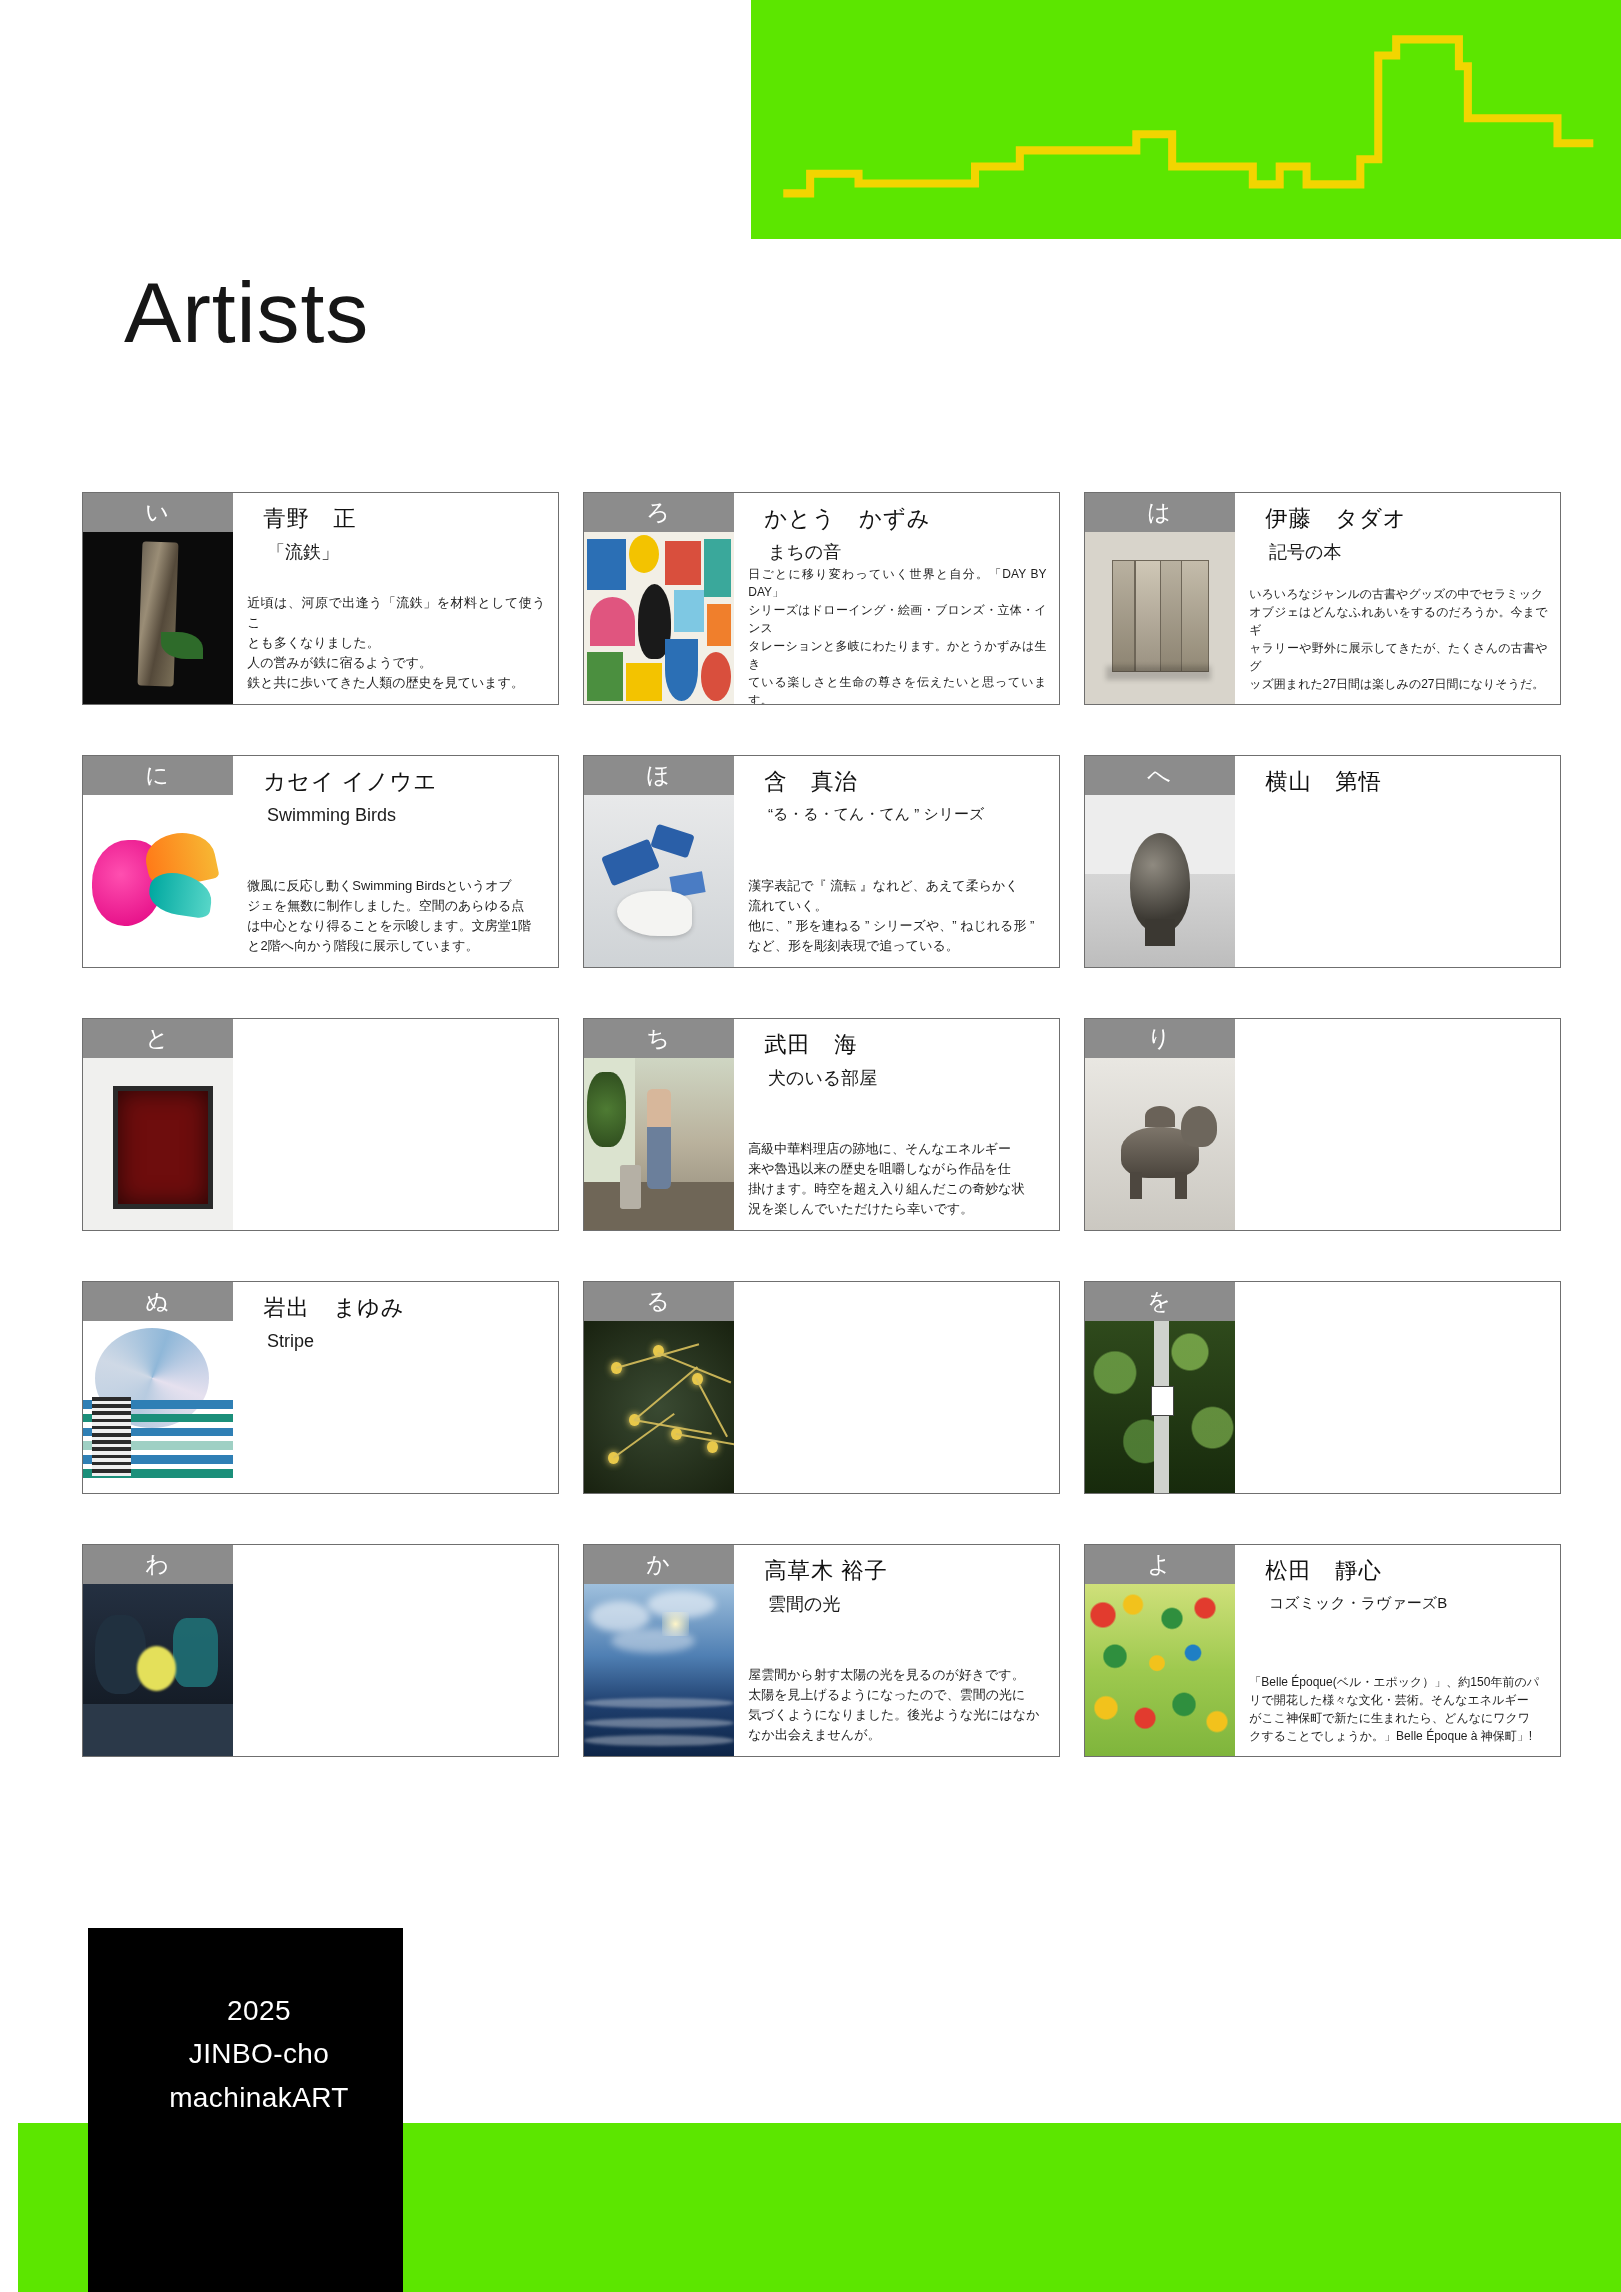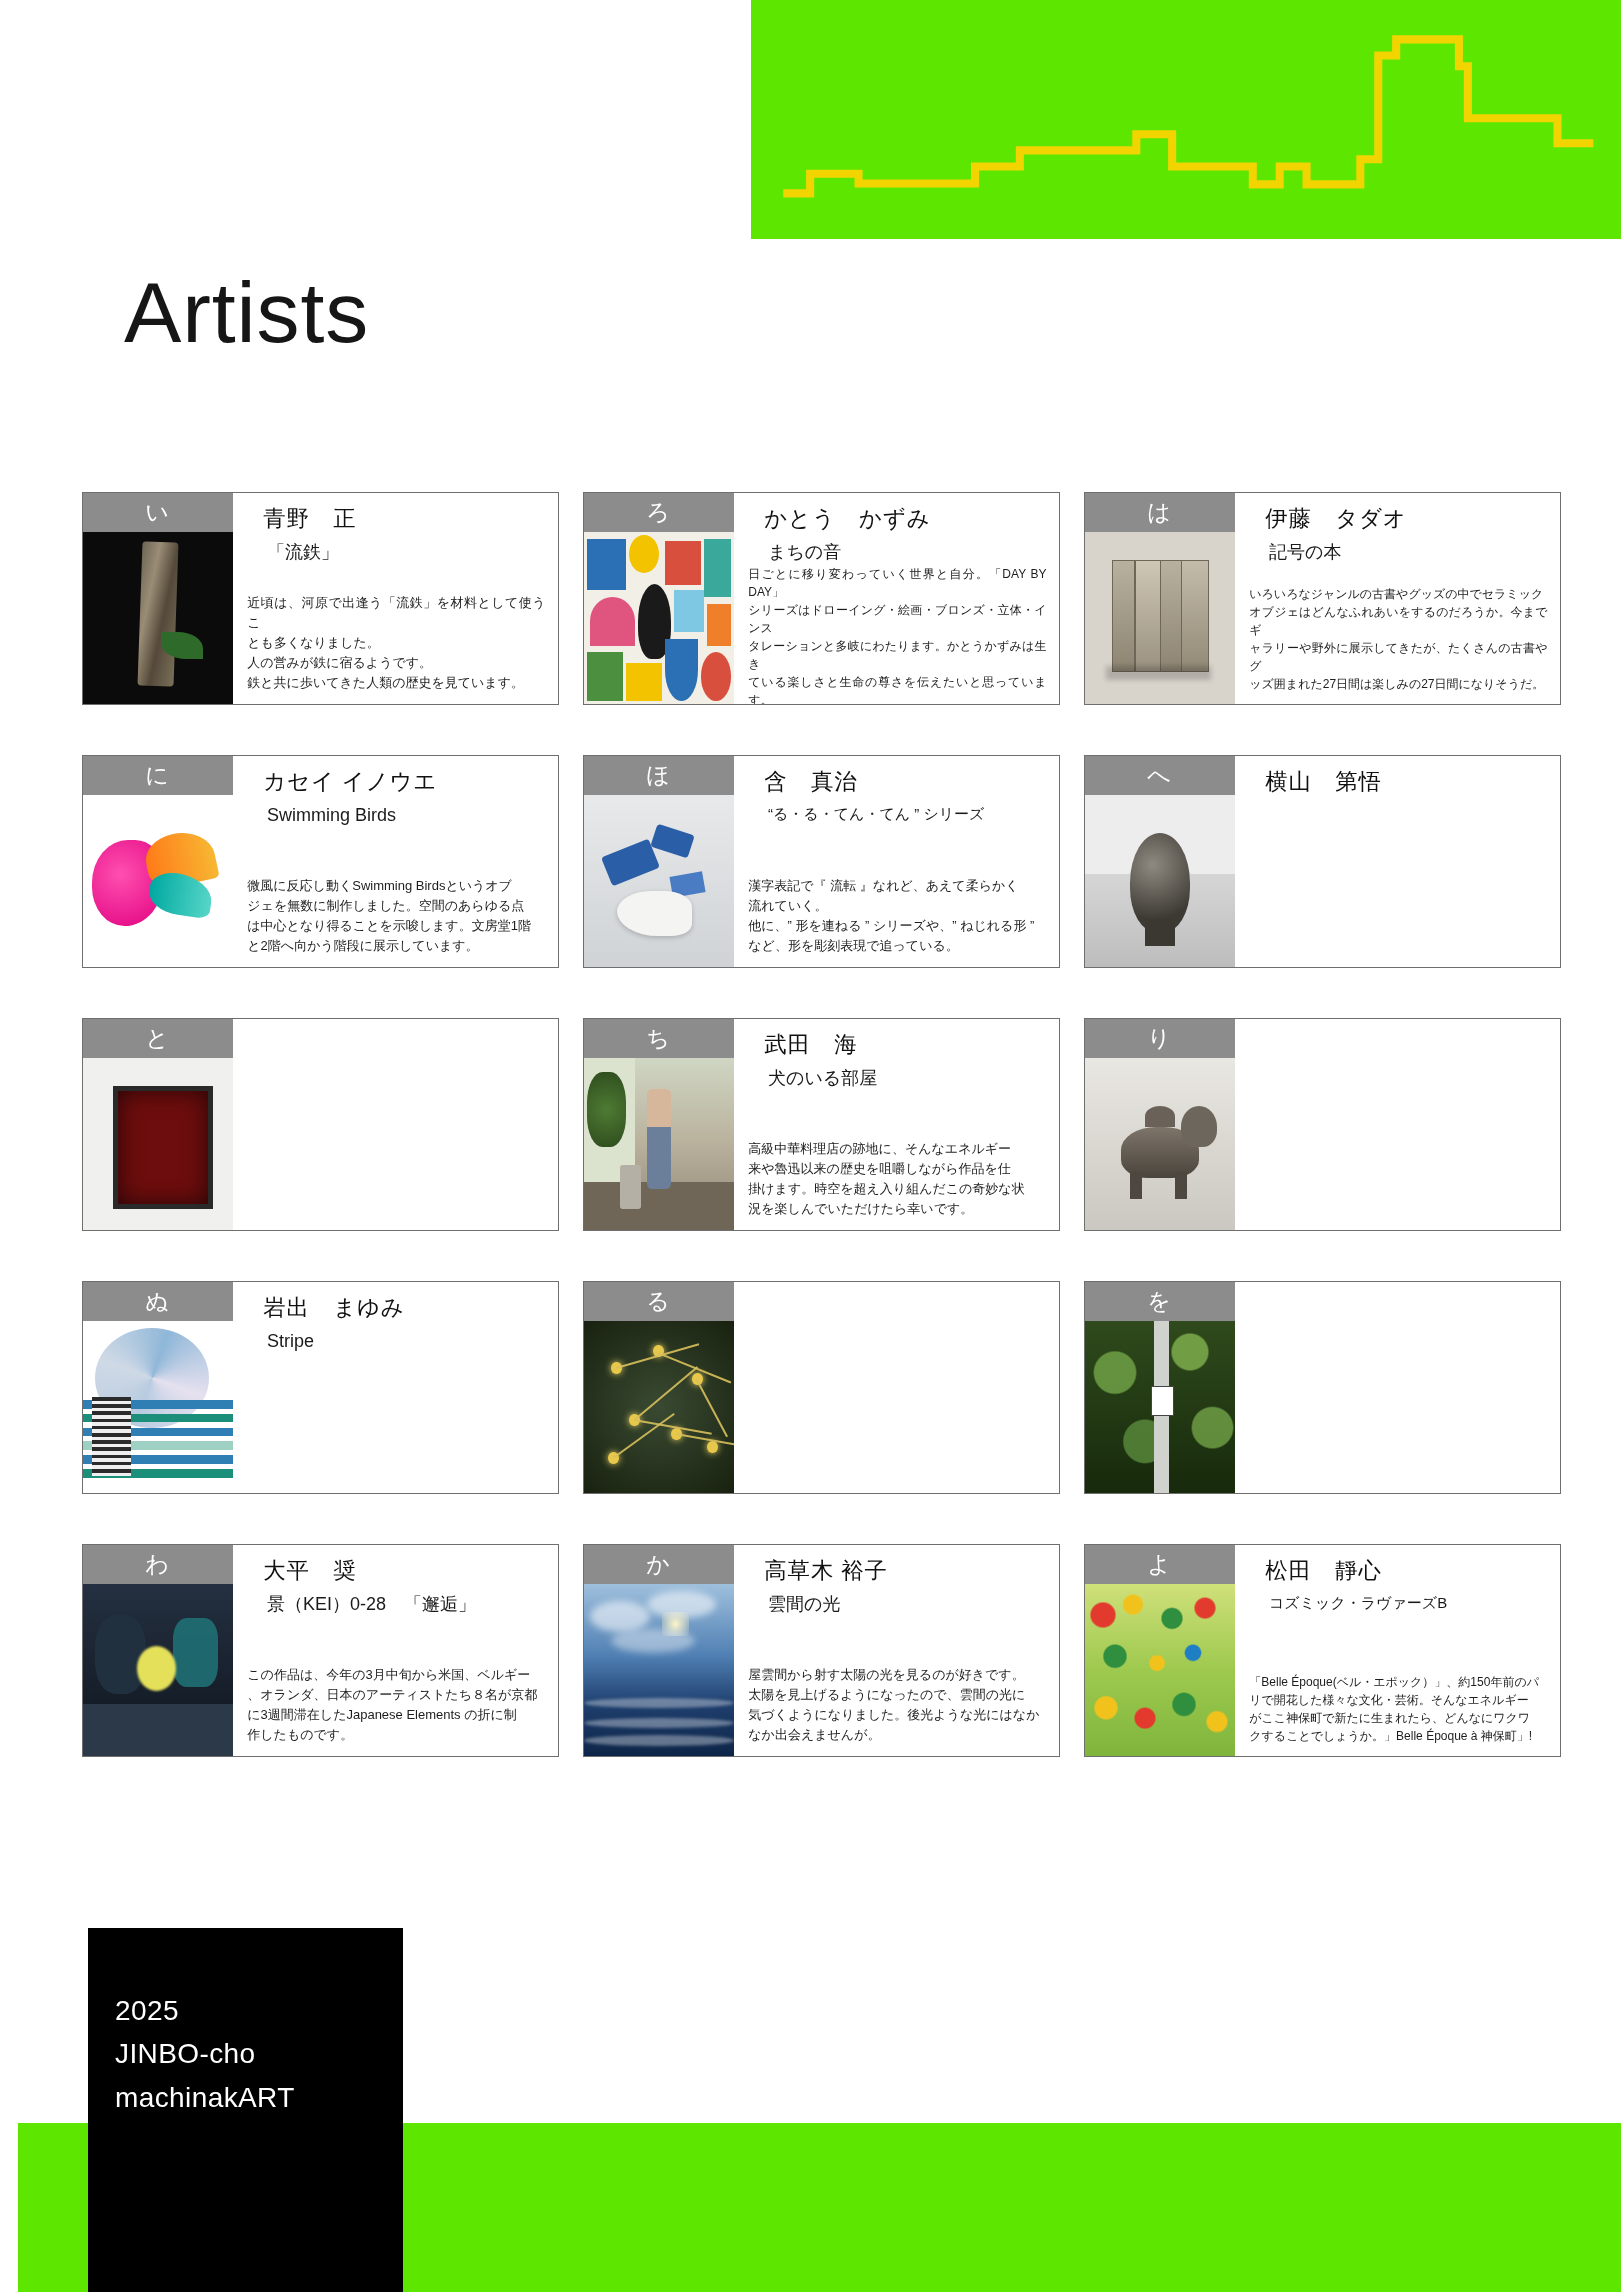--- a/index.html
+++ b/index.html
@@ -147,21 +147,21 @@
     width: 315px;
     height: 365px;
     background: #000000;
     color: #ffffff;
     box-sizing: border-box;
     padding: 61px 0 0 27px;
     font-size: 28px;
     line-height: 1.55;
     letter-spacing: 0.4px;
   }
-  .footer-black span { display: block; }
+  .footer-black span { display: block; text-align: center; }
 
   
   
   .art-aono { background: #0b0b0b; }
   .art-aono .obj {
     position: absolute; left: 38%; top: 6%; width: 24%; height: 84%;
     background: linear-gradient(100deg,#6d6455 0%,#9a8d76 30%,#54493a 60%,#7b7058 100%);
     border-radius: 3.6px;
     transform: rotate(2deg);
   }
@@ -602,30 +602,20 @@
       <div class="kana-box">わ</div>
       <div class="thumb">
         <div class="inner art-ohira">
             <div class="teal"></div>
             <div class="blob1"></div>
             <div class="yellow"></div>
             <div class="floor"></div>
           </div>
       </div>
     </div>
-    <div class="card-right">
-      <div class="artist-name">大平　奨</div>
-      <div class="artwork-title">景（KEI）0-28　「邂逅」</div>
-      <div class="desc">
-        <span>この作品は、今年の3月中旬から米国、ベルギー</span>
-        <span>、オランダ、日本のアーティストたち８名が京都</span>
-        <span>に3週間滞在したJapanese Elements の折に制</span>
-        <span>作したものです。</span>
-      </div>
-    </div>
   </div>
 
   <div class="card">
     <div class="card-left">
       <div class="kana-box">か</div>
       <div class="thumb">
         <div class="inner art-takakusagi">
           <div class="cloud c1"></div>
             <div class="cloud c2"></div>
             <div class="sun"></div>

